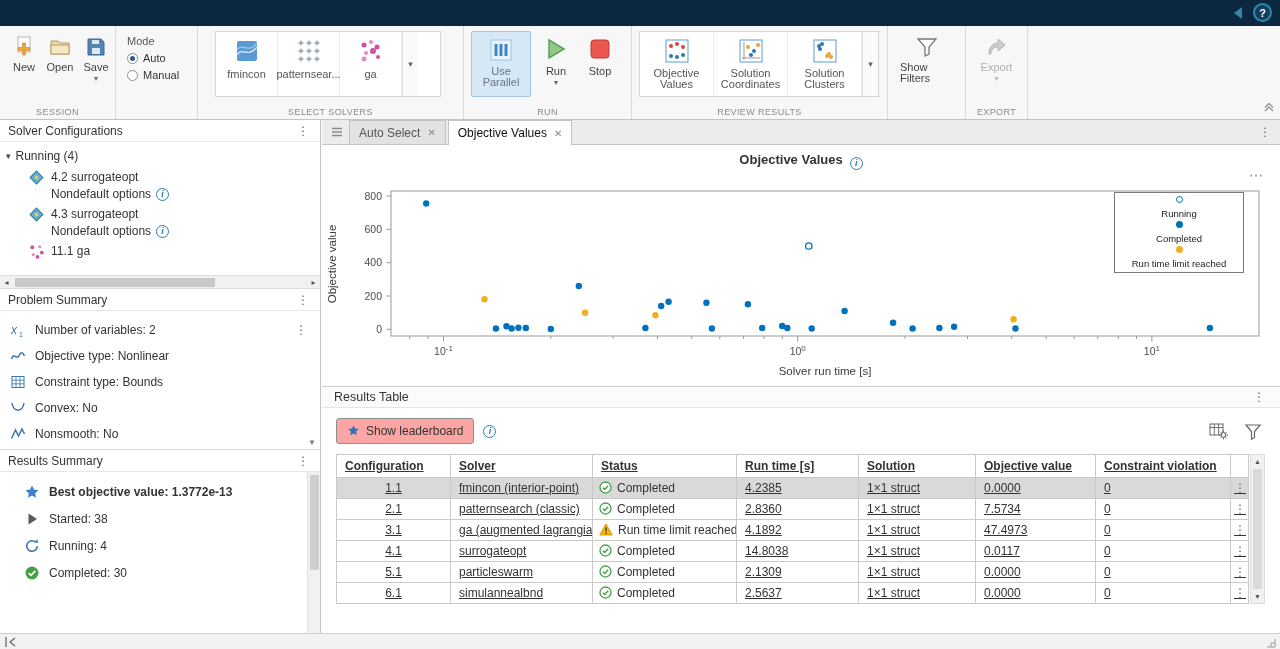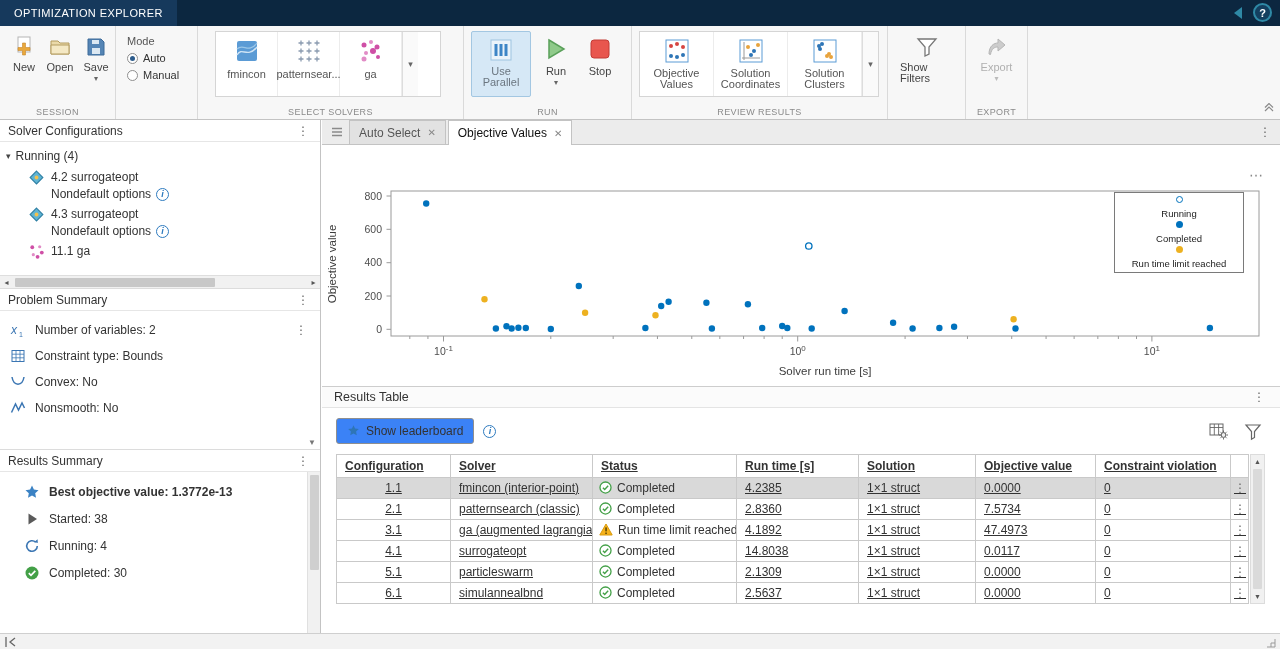--- a/index.html
+++ b/index.html
@@ -93,21 +93,21 @@
   .legend { position:absolute; left:792px; top:47px; width:130px; border:1px solid #7a7a7a; background:#fff;
     padding:3px 5px; display:flex; flex-direction:column; gap:2px; font-size:9.5px; color:#222; }
   .lg-item { display:flex; align-items:center; gap:5px;flex-direction:column; }
   .lg-marker { width:7px; height:7px; border-radius:50%; flex:none; }
 
   
   .rt-header { height:22px; border-top:1px solid #cdcdcd; border-bottom:1px solid #e4e4e4; background:#fbfbfb;
     display:flex; align-items:center; padding:0 12px; font-size:12.5px; color:#333; }
   .rt-header .sp { flex:1; }
   .rt-toolbar { height:46px; display:flex; align-items:center; gap:9px; padding:0 14px; }
-  .lb-btn { display:flex; gap:6px; border:1px solid #8f8f8f; border-radius:3px; background:#3b82f6;
+  .lb-btn { display:flex; gap:6px; border:1px solid #8f8f8f; border-radius:3px; background:#fca5a5;
     padding:5px 10px; font-size:12px; color:#333; cursor:pointer; }
   .rt-toolbar .sp { flex:1; }
   .icon-btn { width:26px; height:24px; display:flex; align-items:center; justify-content:center; cursor:pointer; border-radius:2px; }
   .rt-wrap { position:relative; margin-left:14px; width:929px;text-decoration:underline; }
   table.rt { border-collapse:collapse; table-layout:fixed; width:912px; font-size:12px; }
   .rt th, .rt td { border:1px solid #c9c9c9; padding:1px 8px; height:21px; overflow:hidden; white-space:nowrap; }
   .rt th { font-weight:bold; text-align:left; background:#fff; height:23px; }
   .rt td.c-config { text-align:center; }
   .rt tr.selected td { background:#d9d9d9; }
   .rt td.c-status { padding-left:6px; }
@@ -118,21 +118,20 @@
   .rt td.c-menu { text-align:center; padding:0; cursor:pointer; }
   .rt-vscroll { position:absolute; right:0; top:0; width:15px; height:100%; background:#f1f1f1; border:1px solid #dcdcdc; }
   .rt-vs-arrow { height:13px; display:flex; align-items:center; justify-content:center; font-size:7px; color:#555; cursor:pointer; }
   .rt-vs-thumb { position:absolute; left:2px; top:14px; bottom:14px; width:9px; background:#dadada; border-radius:1px; }
   .rt-vs-arrow.dn { position:absolute; bottom:0; left:0; right:0; }
 </style>
 </head>
 <body>
 
 <div class="titlebar">
-  <div class="app-tab">OPTIMIZATION EXPLORER</div>
   <div class="tb-right">
     <svg width="16" height="16" viewBox="0 0 16 16" style="cursor:pointer">
       <path d="M12 2 L4 8 L12 14 Z" fill="#2f89a6"></path>
     </svg>
     <div class="help-circle">?</div>
   </div>
 </div>
 
 <div class="toolstrip">
 
@@ -389,20 +388,26 @@
         <svg width="16" height="16" viewBox="0 0 16 16">
           <text x="1" y="12" font-size="12" font-style="italic" fill="#3b76b3">x</text>
           <text x="9" y="14.5" font-size="7" fill="#3b76b3">1</text>
         </svg>
         <span>Number of variables: 2</span>
         <span class="sp" style="flex:1"></span>
         <span class="dots-v">⋮</span>
       </div>
       <div class="ps-row">
         <svg width="16" height="16" viewBox="0 0 16 16">
+          <path d="M1.5 11 C4 3 7 14 10 6 C11.5 3.5 13 5 14.5 8" stroke="#3b76b3" fill="none" stroke-width="1.5"></path>
+        </svg>
+        <span>Objective type: Nonlinear</span>
+      </div>
+      <div class="ps-row">
+        <svg width="16" height="16" viewBox="0 0 16 16">
           <rect x="2" y="2.5" width="12" height="11" stroke="#3b76b3" fill="none"></rect>
           <path d="M2 6.2h12 M2 9.8h12 M6 2.5v11 M10 2.5v11" stroke="#3b76b3" stroke-width="0.8"></path>
         </svg>
         <span>Constraint type: Bounds</span>
       </div>
       <div class="ps-row">
         <svg width="16" height="16" viewBox="0 0 16 16">
           <path d="M2 3 C3.5 12.5 12.5 12.5 14 3" stroke="#3b76b3" fill="none" stroke-width="1.5"></path>
         </svg>
         <span>Convex: No</span>
@@ -469,20 +474,23 @@
     </div>
     <div class="tab active">
       <span>Objective Values</span>
       <span class="tab-close">✕</span>
     </div>
     <span class="sp"></span>
     <span class="dots-v" style="align-self:center; margin-right:6px">⋮</span>
   </div>
 
   <div class="figure">
+    <div class="fig-title">
+      <span>Objective Values</span><span class="info-ic">i</span>
+    </div>
     <div class="fig-more">⋯</div>
 
     <svg id="plot" width="958" height="211" style="position:absolute; left:0; top:30px">
       <rect x="69" y="16" width="868" height="145" fill="none" stroke="#9a9a9a"></rect>
       <g stroke="#9a9a9a">
         <line x1="69" y1="154.3" x2="64.5" y2="154.3"></line>
         <line x1="69" y1="121" x2="64.5" y2="121"></line>
         <line x1="69" y1="87.7" x2="64.5" y2="87.7"></line>
         <line x1="69" y1="54.3" x2="64.5" y2="54.3"></line>
         <line x1="69" y1="21" x2="64.5" y2="21"></line>

